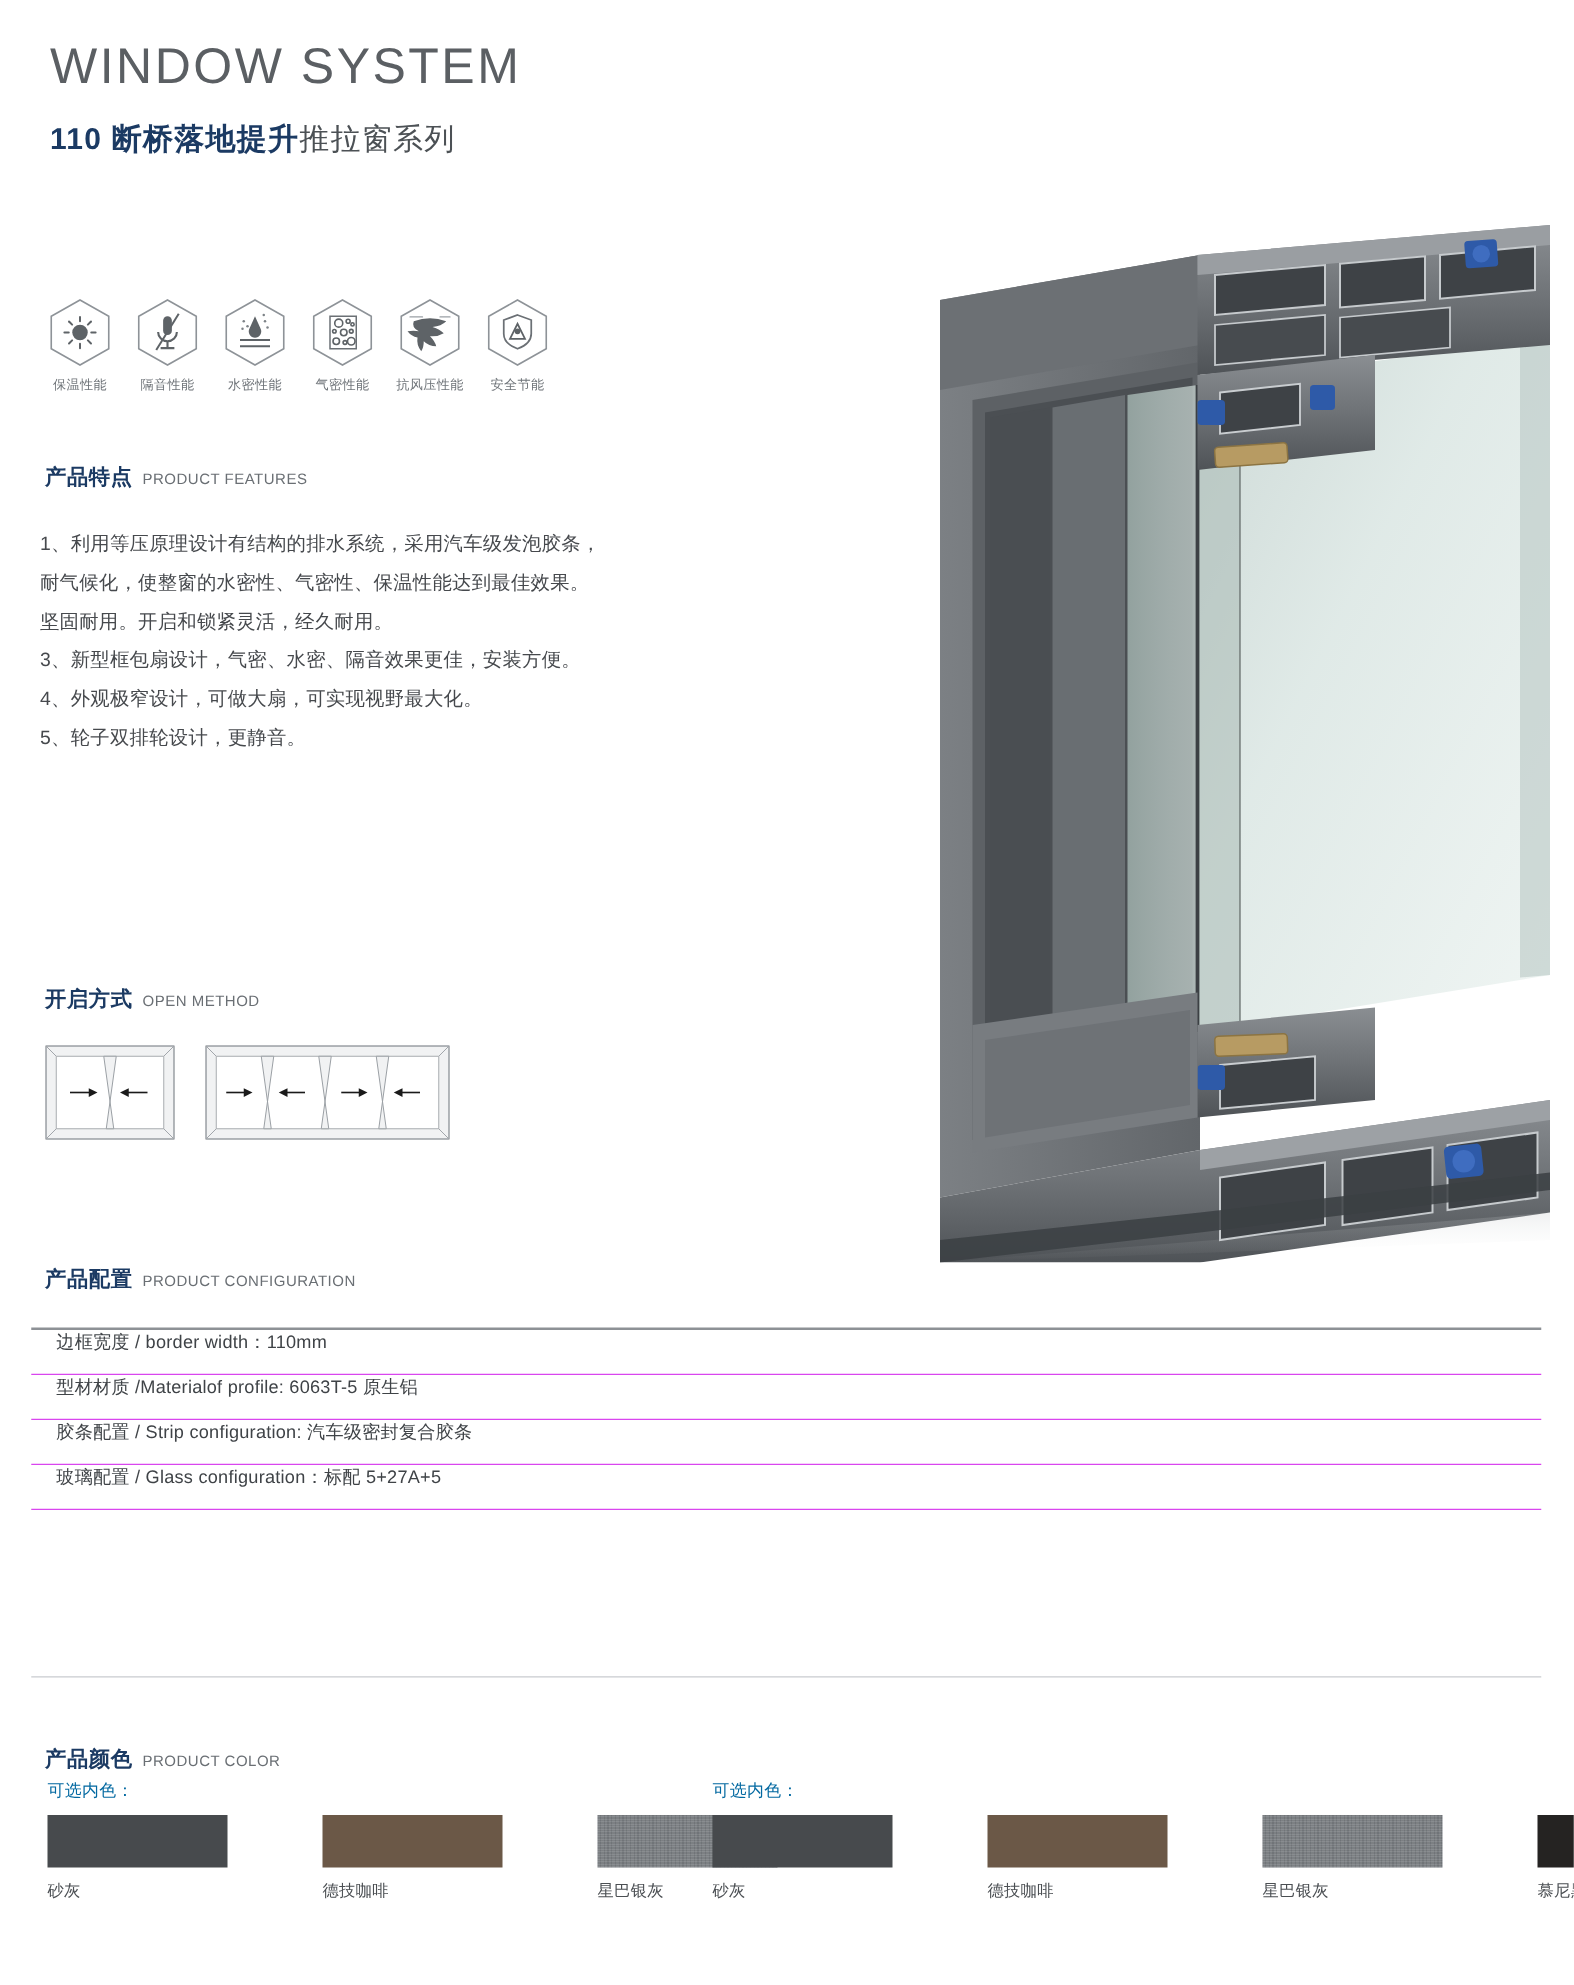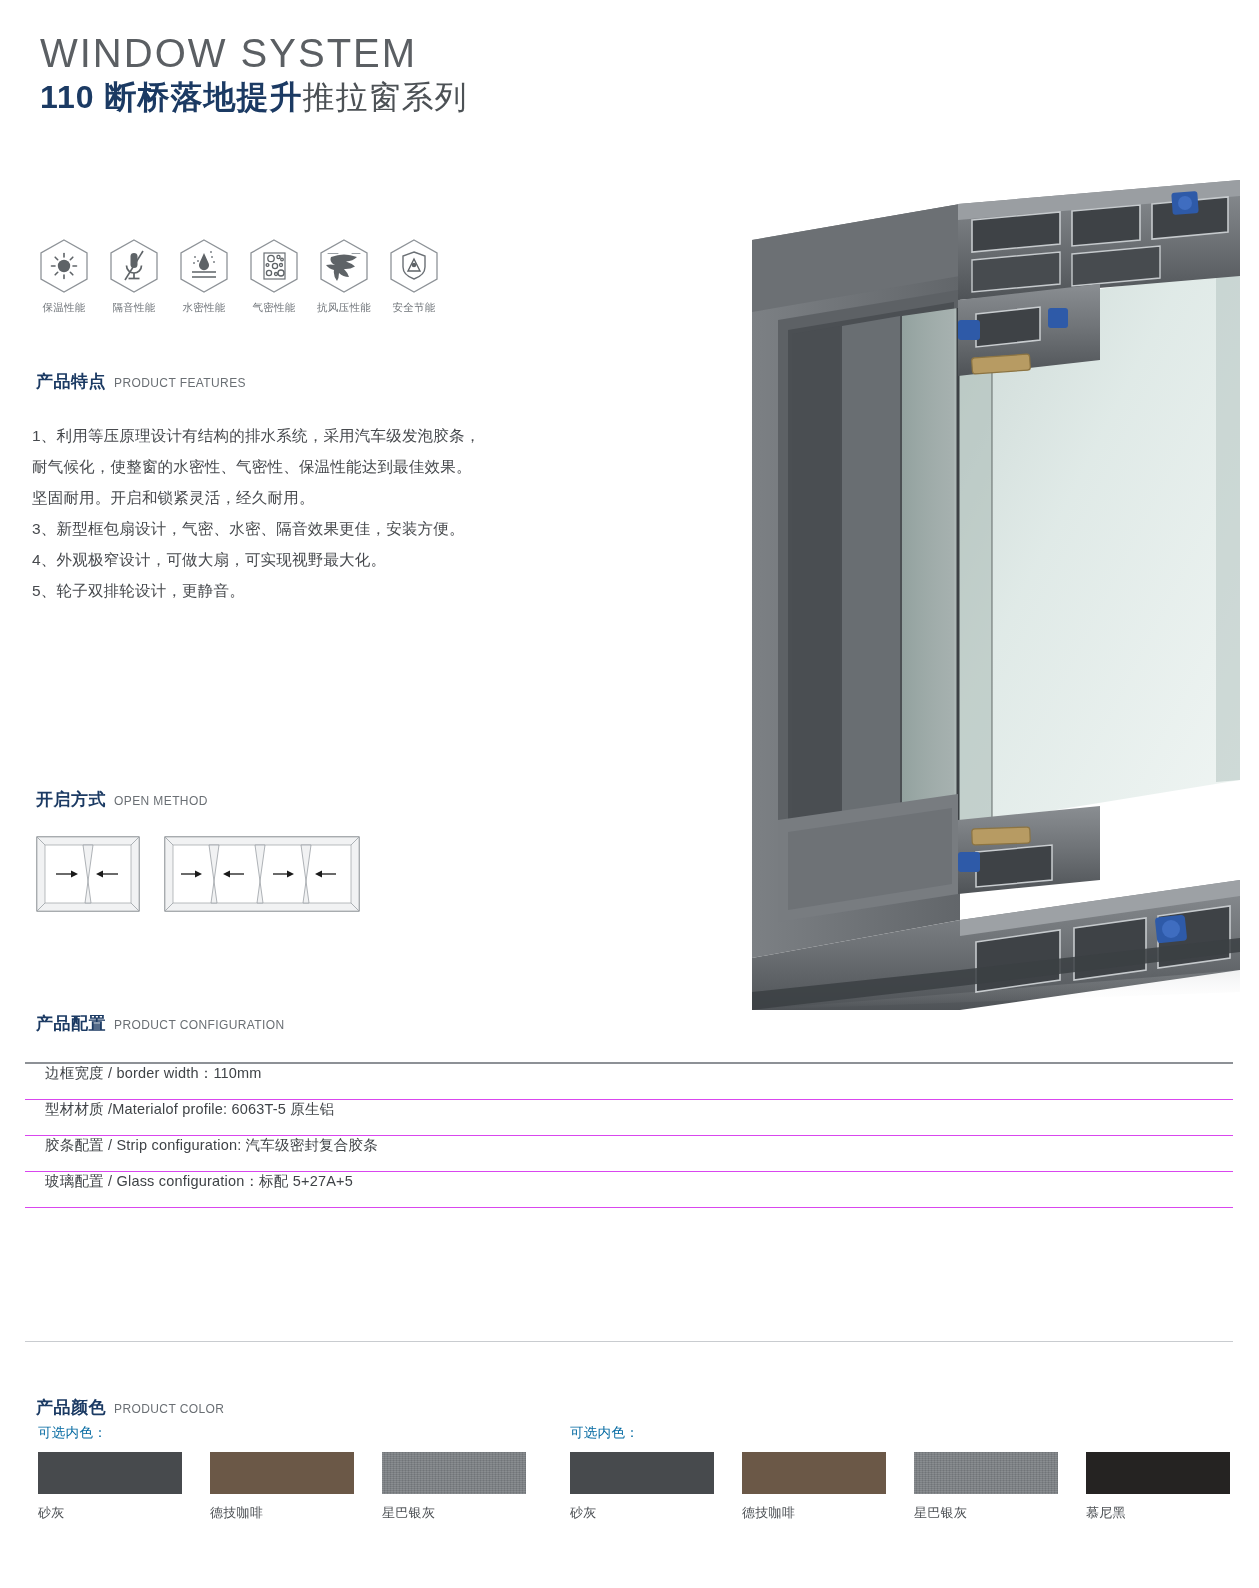--- a/index.html
+++ b/index.html
@@ -10,21 +10,21 @@
     overflow: hidden;
   }
   .page { position: relative; width: 1259px; height: 1588px; background:#fff; }
 
   
   .hdr { position:absolute; left:40px; top:30px; }
   .hdr-en {
     font-size: 40px; font-weight: 300; letter-spacing: 2px;
     color:#5b5f63; line-height: 1.15; white-space: nowrap;
   }
-  .hdr-cn { margin-top: 4px; font-size: 32px; line-height:1.1; white-space: nowrap; }
+  .hdr-cn { margin-top: 23px; font-size: 24px; line-height:1.1; white-space: nowrap; }
   .hdr-cn .blue { color:#1b3a63; font-weight:700; letter-spacing:1px; }
   .hdr-cn .gray { color:#4c5155; font-weight:400; letter-spacing:1px; }
 
   
   .feats { position:absolute; left:30px; top:238px; display:flex; gap:0; }
   .feat { width:68px; margin-right:2px; display:flex; flex-direction:column; align-items:center; }
   .hexwrap { width:52px; height:56px; position:relative; }
   .hexwrap svg { display:block; }
   .feat-label {
     margin-top:7px; font-size:10.5px; color:#6f7479; white-space:nowrap;
@@ -55,21 +55,21 @@
   }
   .cfgrow span { font-size:14.5px; color:#3f4347; letter-spacing:.2px; }
 
   
   .colorrule { position:absolute; left:25px; top:1341px; width:1208px; height:1px; background:#c9ccd0; }
   .colgroups { position:absolute; left:0; top:1424px; width:1259px; }
   .colgroup { position:absolute; top:0; }
   .colgroup.left { left:38px; }
   .colgroup.right { left:570px; }
   .grp-label { font-size:13.5px; color:#0369a1; letter-spacing:.3px; margin-bottom:10px; }
-  .swatches { display:flex; }
+  .swatches { display:flex;gap:48px; }
   .sw { margin-right:28px; }
   .sw-chip { width:144px; height:42px; }
   .sw-chip.tex { background-image:
       repeating-linear-gradient(0deg, rgba(255,255,255,.05) 0 1px, rgba(0,0,0,.05) 1px 2px),
       repeating-linear-gradient(90deg, rgba(255,255,255,.06) 0 2px, rgba(0,0,0,.04) 2px 3px); }
   .sw-name { margin-top:10px; font-size:13px; color:#4b4f53; letter-spacing:.3px; }
 
   
   .photo { position:absolute; left:540px; top:180px; width:700px; height:830px; }
   .photo svg { display:block; }

